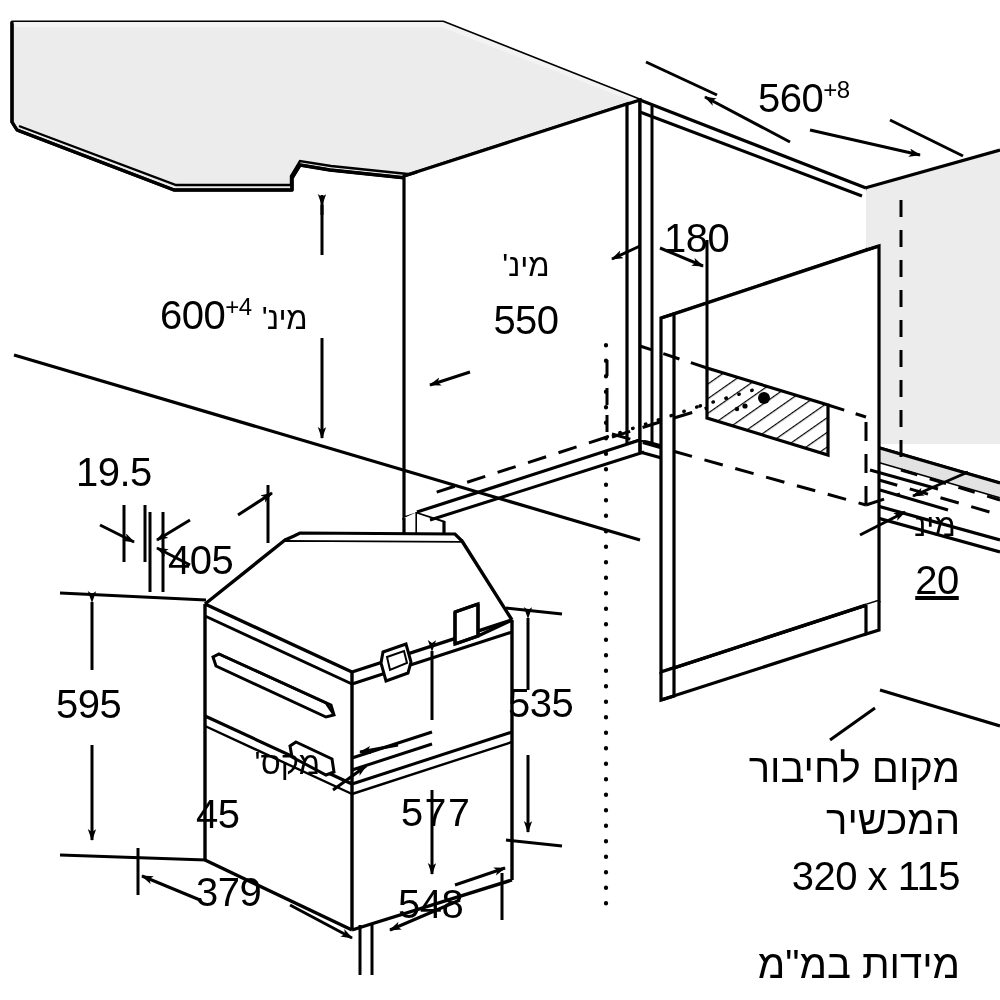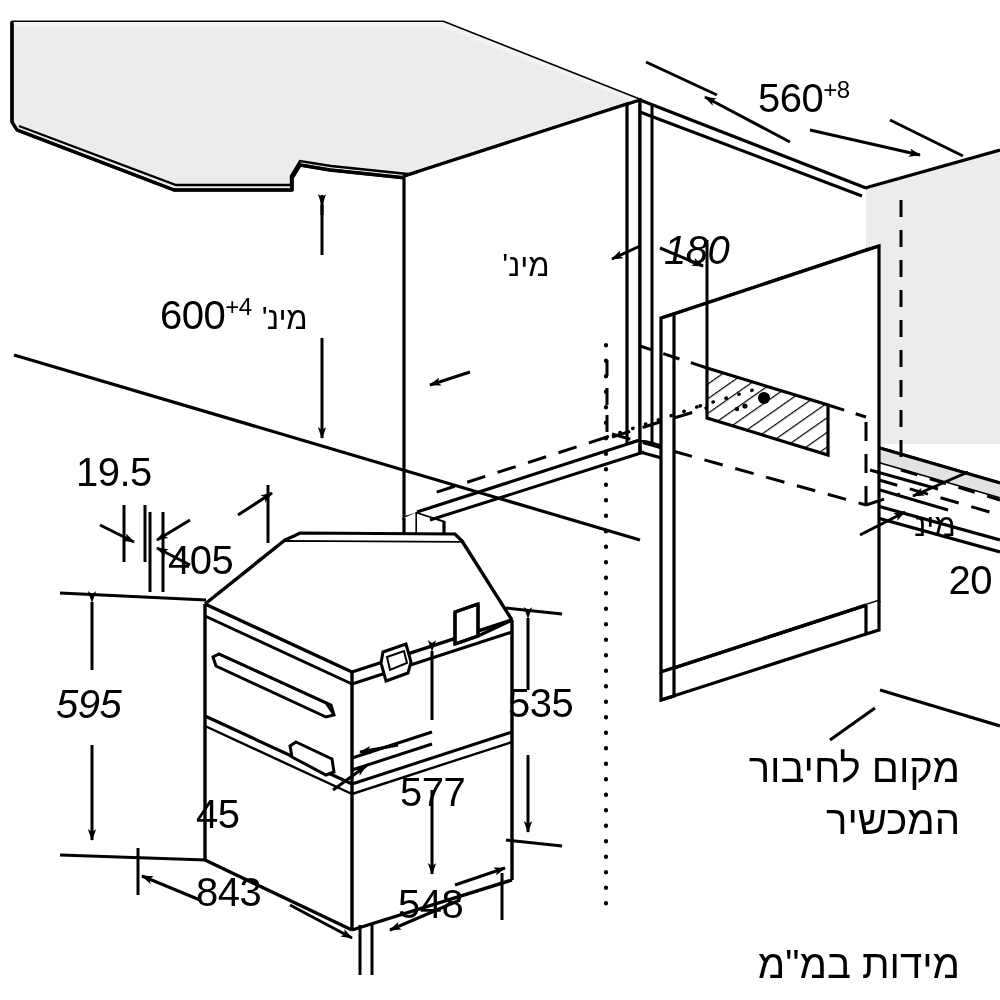--- a/index.html
+++ b/index.html
@@ -260,36 +260,39 @@
     <g>
       <line x1="830" y1="740" x2="875" y2="708" stroke="#000" stroke-width="3"></line>
     </g>
   </svg>
 
   <div class="lbl num" style="left:758px;top:78px;"><span>560</span><span class="sup">+8</span></div>
 
   <div class="lbl num" style="left:160px;top:295px;"><span>600</span><span class="sup">+4</span><span class="heb" style="margin-left:10px;">מינ'</span></div>
 
   <div class="lbl heb" style="left:472px;top:250px;width:108px;text-align:center;"><span>מינ'</span></div>
-
-  <div class="lbl num" style="left:664px;top:230px;font-style:italic;"><span>180</span></div>
+  <div class="lbl num" style="left:472px;top:300px;width:108px;text-align:center;"><span>550</span></div>
+
+  <div class="lbl num" style="left:664px;top:218px;"><span>180</span></div>
 
   <div class="lbl heb" style="left:880px;top:510px;width:110px;text-align:center;"><span>מינ</span></div>
-  <div class="lbl num" style="left:882px;top:560px;width:110px;text-align:right;"><span>20</span></div>
+  <div class="lbl num" style="left:882px;top:560px;width:110px;text-align:center;text-decoration:underline;"><span>20</span></div>
 
   <div class="lbl num" style="left:76px;top:452px;"><span>19.5</span></div>
   <div class="lbl num" style="left:168px;top:500px;margin-top:40px;"><span>405</span></div>
 
-  <div class="lbl num" style="left:56px;top:684px;font-style:italic;"><span>595</span></div>
-  <div class="lbl num" style="left:400px;top:772px;"><span>577</span></div>
+  <div class="lbl num" style="left:56px;top:684px;"><span>595</span></div>
+  <div class="lbl num" style="left:400px;top:796px;font-family:Liberation Mono, monospace;"><span>577</span></div>
   <div class="lbl num" style="left:508px;top:683px;"><span>535</span></div>
 
+  <div class="lbl heb" style="left:196px;top:748px;width:124px;text-align:right;"><span>מקס'</span></div>
   <div class="lbl num" style="left:196px;top:794px;width:124px;text-align:left;"><span>45</span></div>
 
-  <div class="lbl num" style="left:196px;top:872px;"><span>843</span></div>
+  <div class="lbl num" style="left:196px;top:872px;"><span>379</span></div>
   <div class="lbl num" style="left:398px;top:884px;"><span>548</span></div>
 
   <div class="lbl heb-big" style="left:620px;top:800px;width:340px;text-align:right;"><span>המכשיר</span></div>
   <div class="lbl heb-big" style="left:620px;top:748px;width:340px;text-align:right;"><span>מקום לחיבור</span></div>
+  <div class="lbl num" style="left:620px;top:856px;width:340px;text-align:right;"><span>320 x 115</span></div>
 
   <div class="lbl heb-big" style="left:620px;top:944px;width:340px;text-align:right;"><span>מידות במ"מ</span></div>
 
 </div>
 
 </body></html>

